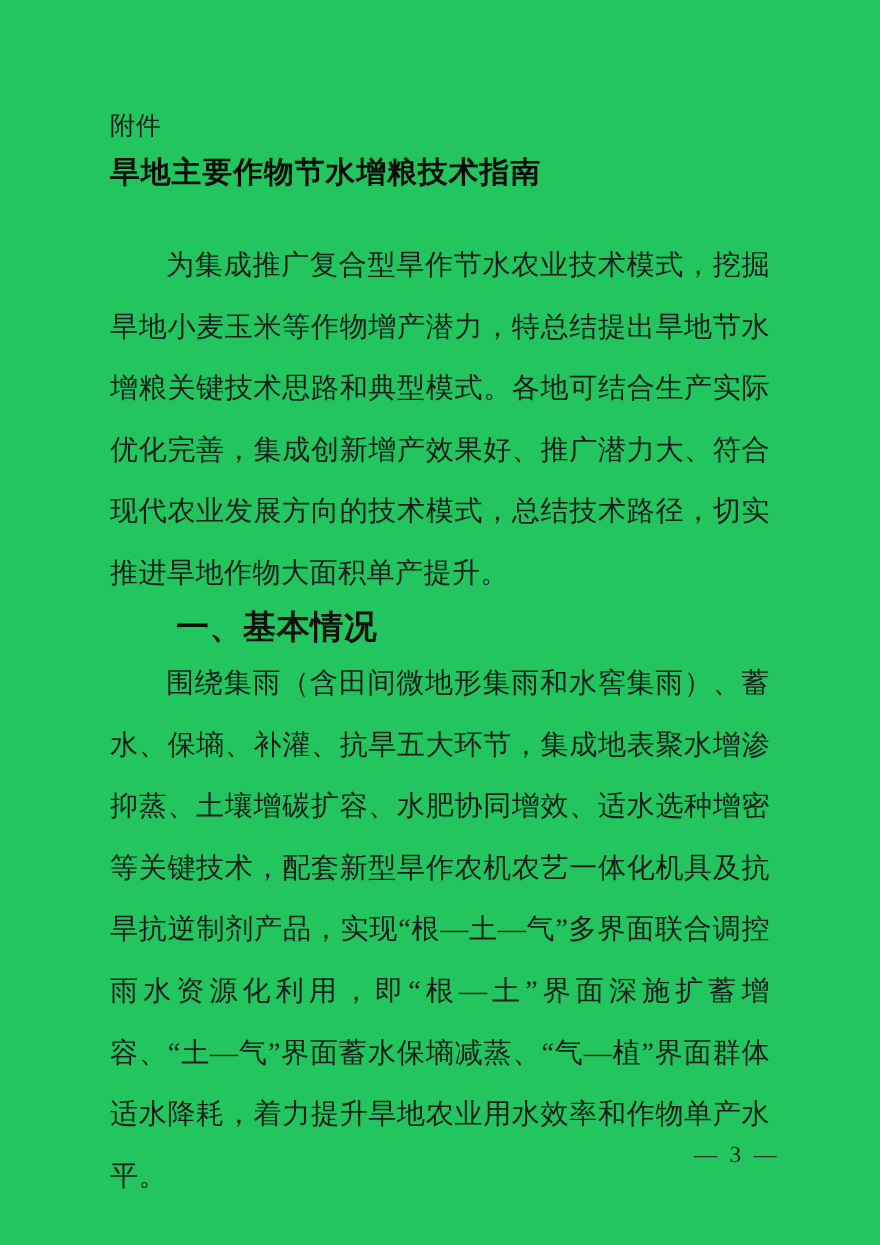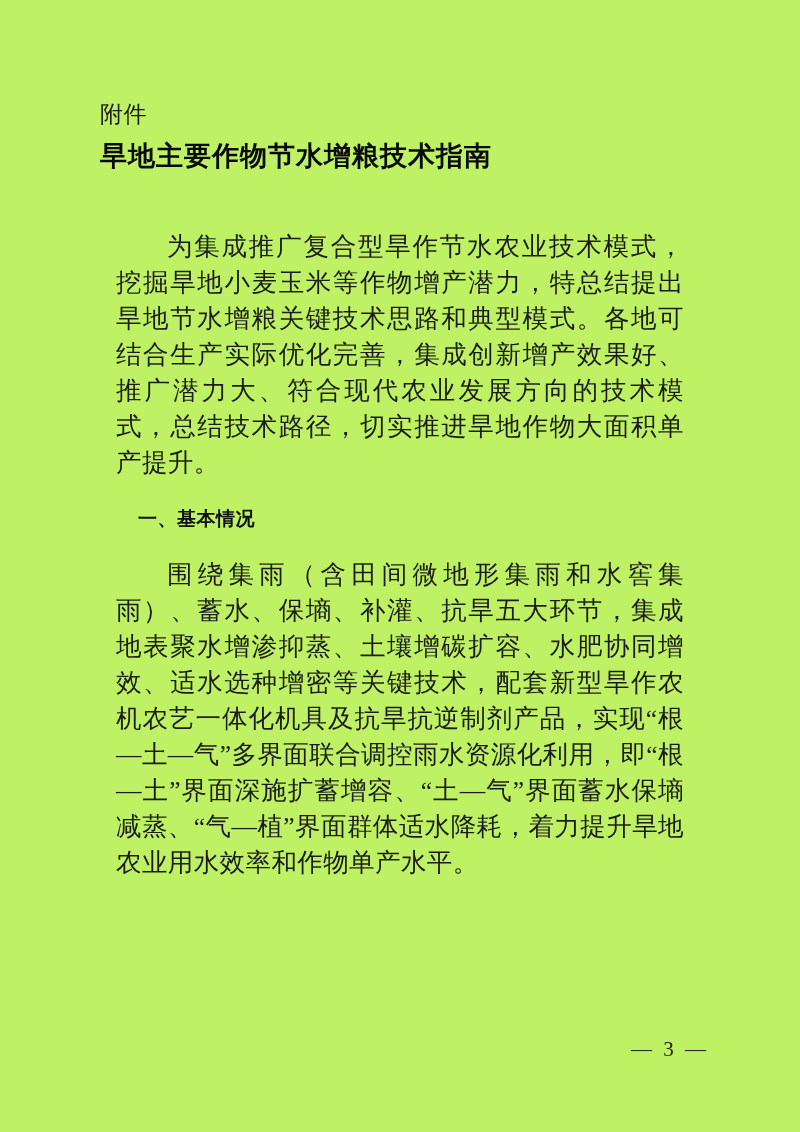--- a/index.html
+++ b/index.html
@@ -5,21 +5,21 @@
 <style>
   html, body {
     margin: 0;
     padding: 0;
     background: #ffffff;
   }
   .page {
     position: relative;
     width: 800px;
     height: 1132px;
-    background: #bef264;
+    background: #22c55e;
     overflow: hidden;
     box-sizing: border-box;
   }
   .content {
     position: absolute;
     left: 100px;
     top: 0;
     width: 600px;
   }
   
@@ -49,37 +49,37 @@
   }
   
   .body-flow {
     position: absolute;
     left: 0;
     top: 213px;
     width: 600px;
   }
   
   p.body-para {
-    margin: 16px;
+    margin: 0;
     font-family: "Liberation Serif", "DejaVu Serif", serif;
     font-size: 25.5px;
-    line-height: 36px;
+    line-height: 56px;
     color: #1c1c1c;
     text-align: justify;
     text-justify: inter-ideograph;
     text-indent: 2em;
     letter-spacing: 0.4px;
     font-weight: 400;
   }
   
   h2.section-heading {
     margin: 0;
     font-family: "Liberation Sans", "DejaVu Sans", sans-serif;
     font-weight: bold;
-    font-size: 19px;
+    font-size: 30px;
     line-height: 44px;
     color: #0f0f0f;
     text-indent: 2em;
     letter-spacing: 0.5px;
   }
   
   .page-number {
     position: absolute;
     left: 0;
     top: 1036px;

